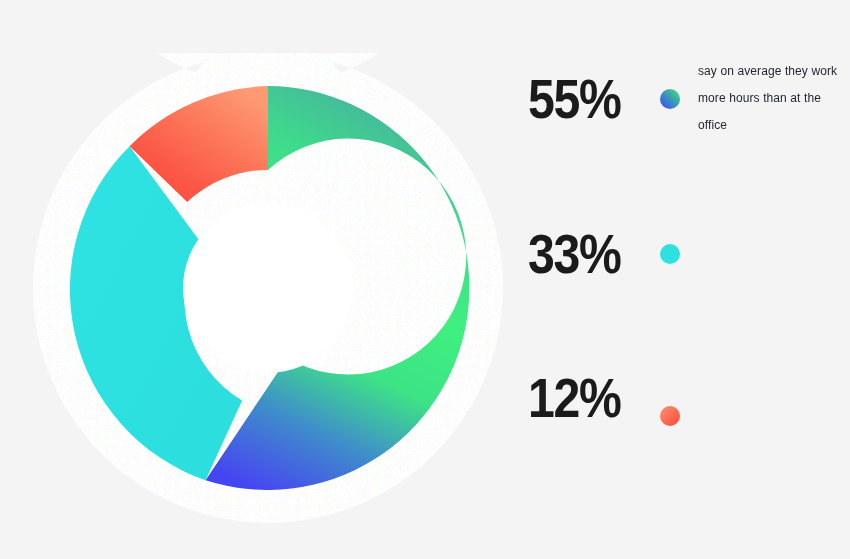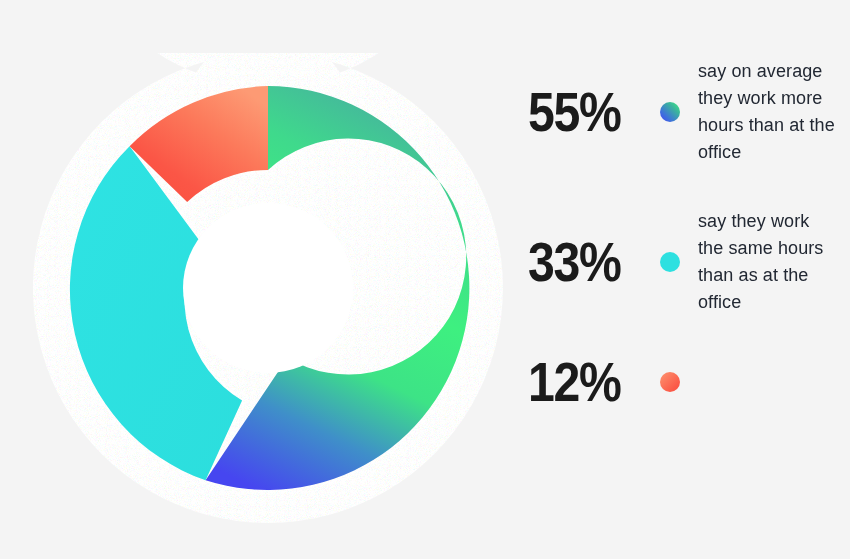--- a/index.html
+++ b/index.html
@@ -47,22 +47,22 @@
   }
   .legend-item {
     position: absolute;
     left: 0;
     width: 310px;
     display: flex;
     flex-direction: row;
     align-items: center;
   }
   .legend-item.item-0 { top: 8px; }
-  .legend-item.item-1 { top: 158px; }
-  .legend-item.item-2 { top: 304px; }
+  .legend-item.item-1 { top: 176px; }
+  .legend-item.item-2 { top: 320px; align-items: flex-end; }
 
   .legend-pct {
     width: 126px;
     flex: 0 0 126px;
     text-align: left;
     font-family: "Liberation Sans Narrow", "Liberation Sans", sans-serif;
     font-weight: 700;
     font-size: 56px;
     line-height: 56px;
     letter-spacing: -1.5px;
@@ -86,21 +86,21 @@
   .legend-dot.dot-1 {
     background: #2ee0e0;
   }
   .legend-dot.dot-2 {
     background: linear-gradient(135deg, #fd9470 0%, #fb5a48 75%, #fa5040 100%);
   }
 
   .legend-text {
     flex: 1 1 auto;
     font-family: "Liberation Sans", sans-serif;
-    font-size: 18px;
+    font-size: 12px;
     line-height: 27px;
     color: #222833;
     letter-spacing: 0.1px;
   }
 </style>
 </head>
 <body>
 
 <div id="stage">
 
@@ -176,21 +176,20 @@
 
     <div class="legend-item item-0">
       <div class="legend-pct">55%</div>
       <div class="legend-dot dot-0"></div>
       <div class="legend-text">say on average they work more hours than at the office</div>
     </div>
 
     <div class="legend-item item-1">
       <div class="legend-pct">33%</div>
       <div class="legend-dot dot-1"></div>
-      <div class="legend-text">say they work the same hours than as at the office</div>
     </div>
 
     <div class="legend-item item-2">
       <div class="legend-pct">12%</div>
       <div class="legend-dot dot-2"></div>
     </div>
 
   </div>
 
 </div>

